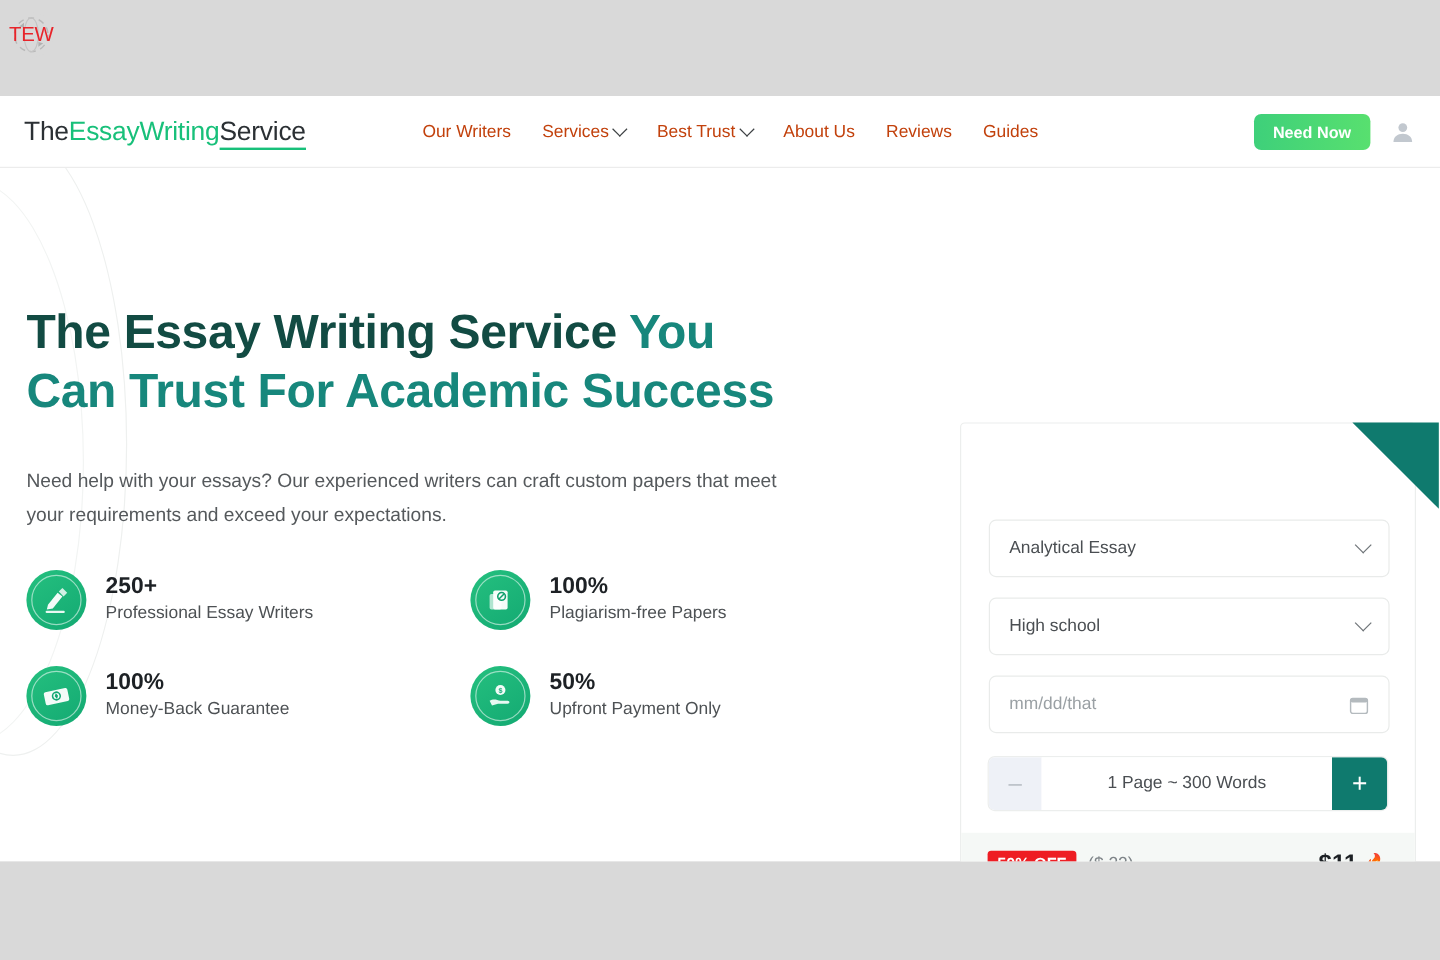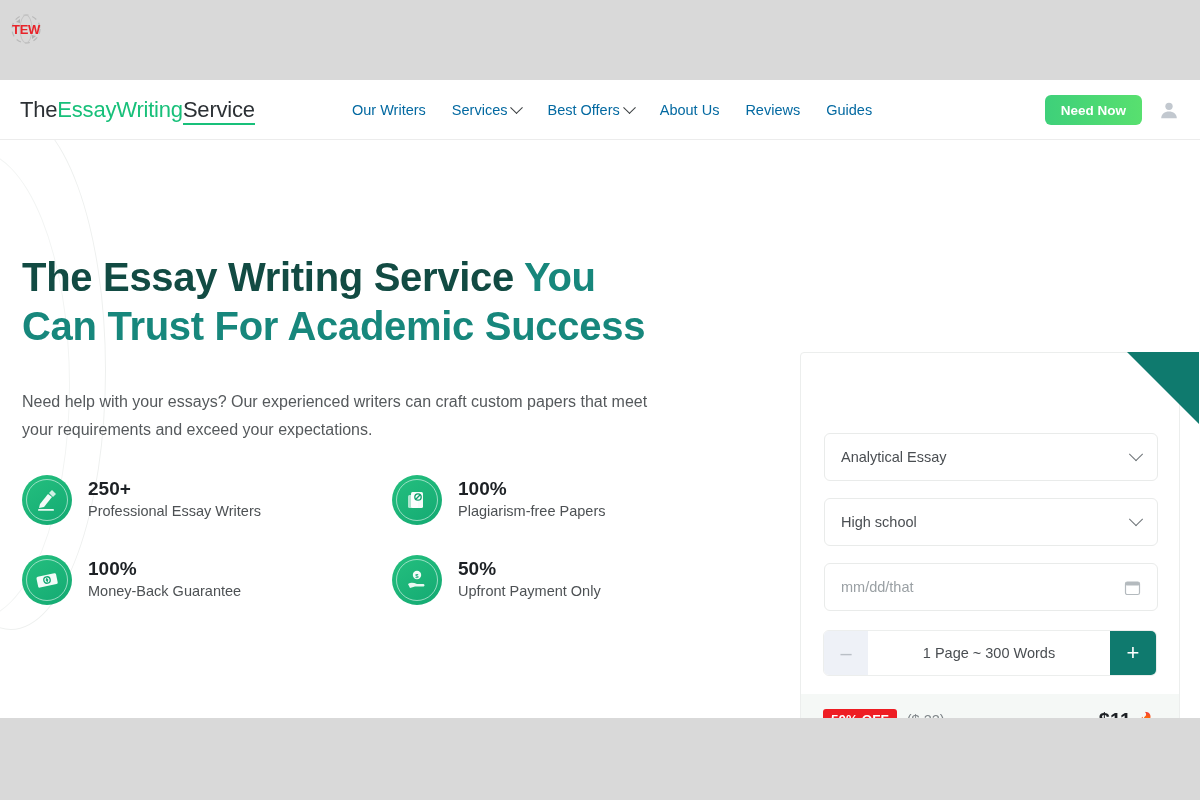--- a/index.html
+++ b/index.html
@@ -34,22 +34,22 @@
     border-radius: 50%;
     background: #d9d9d9;
     display: flex;
     align-items: center;
     justify-content: center;
   }
   .tew-badge svg { position: absolute; top: 0; left: 0; }
   .tew-text {
     position: relative;
     font-family: "Liberation Sans", sans-serif;
-    font-weight: bold;
-    font-size: 13px;
+    font-weight: normal;
+    font-size: 17px;
     color: #e8242a;
     letter-spacing: -0.3px;
     z-index: 2;
   }
 
   
   .site-header {
     position: absolute;
     top: 80px; left: 0;
     width: 1200px;
@@ -81,21 +81,21 @@
     position: absolute;
     left: 352px;
     top: 0;
     height: 60px;
     display: flex;
     align-items: center;
     gap: 26px;
   }
   .nav-item {
     font-size: 14.5px;
-    color: #0369a1;
+    color: #c2410c;
     display: flex;
     align-items: center;
     gap: 5px;
     cursor: pointer;
     white-space: nowrap;
   }
   .chev {
     display: inline-block;
     width: 9px; height: 9px;
     border-right: 1.6px solid #3c4043;
@@ -399,21 +399,21 @@
 
   <nav class="main-nav">
     <div class="nav-item">
       <span>Our Writers</span>
     </div>
     <div class="nav-item">
       <span>Services</span>
       <i class="chev"></i>
     </div>
     <div class="nav-item">
-      <span>Best Offers</span>
+      <span>Best Trust</span>
       <i class="chev"></i>
     </div>
     <div class="nav-item">
       <span>About Us</span>
     </div>
     <div class="nav-item">
       <span>Reviews</span>
     </div>
     <div class="nav-item">
       <span>Guides</span>

